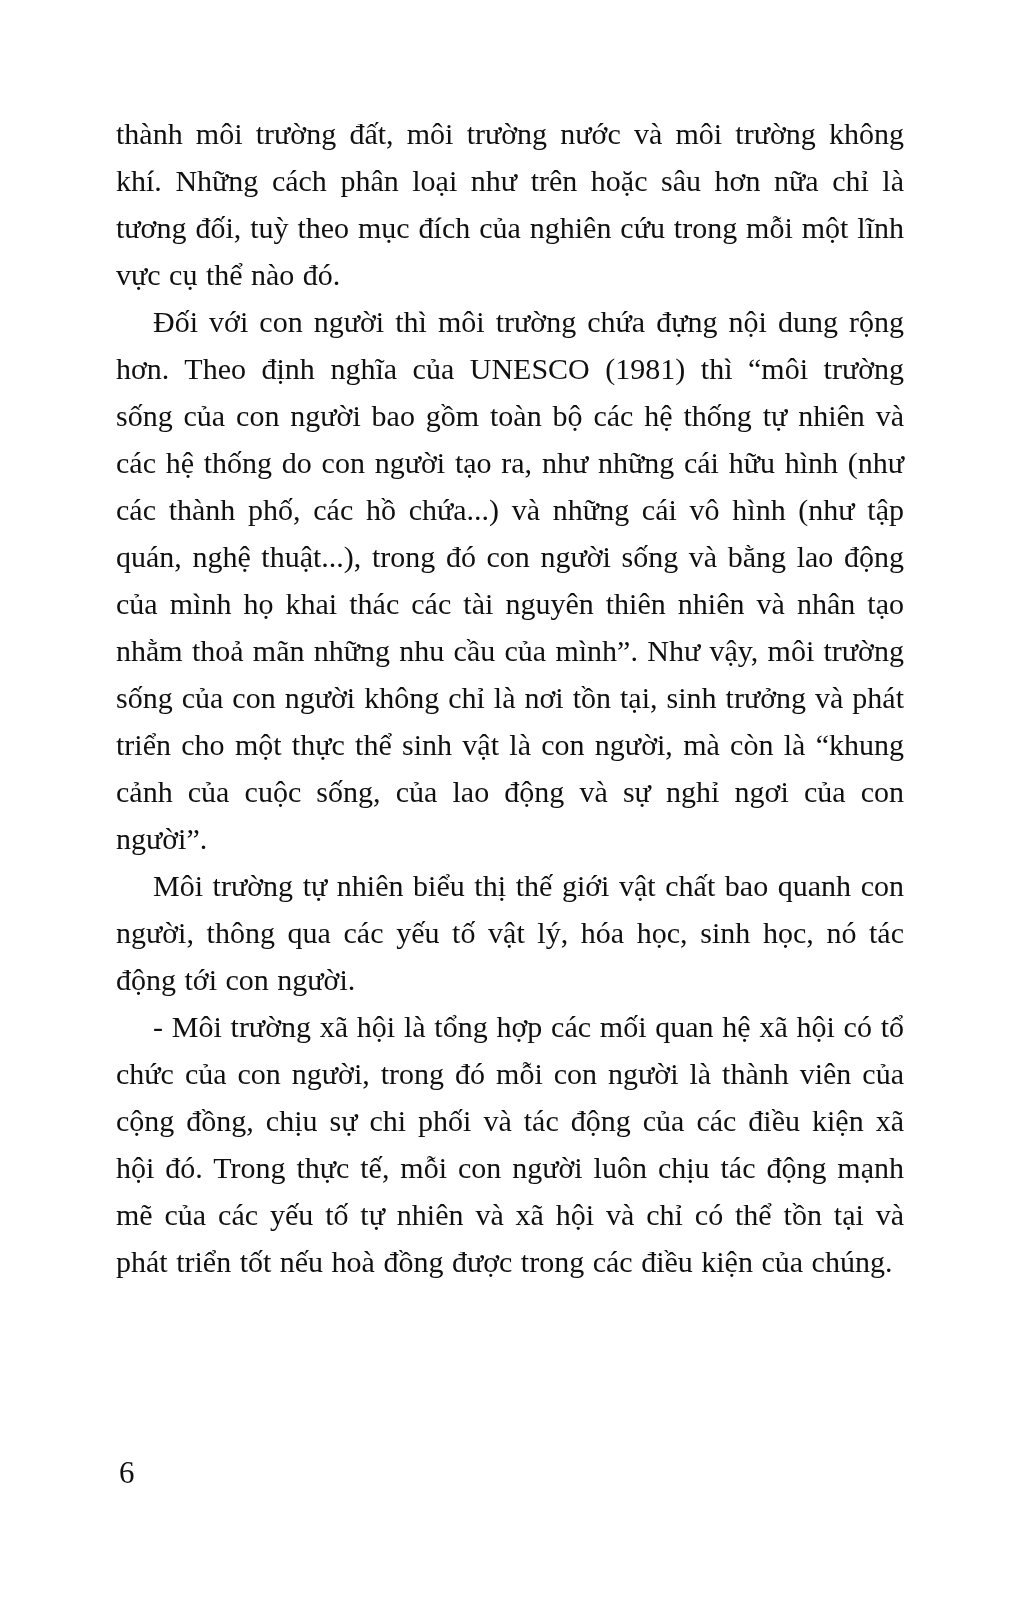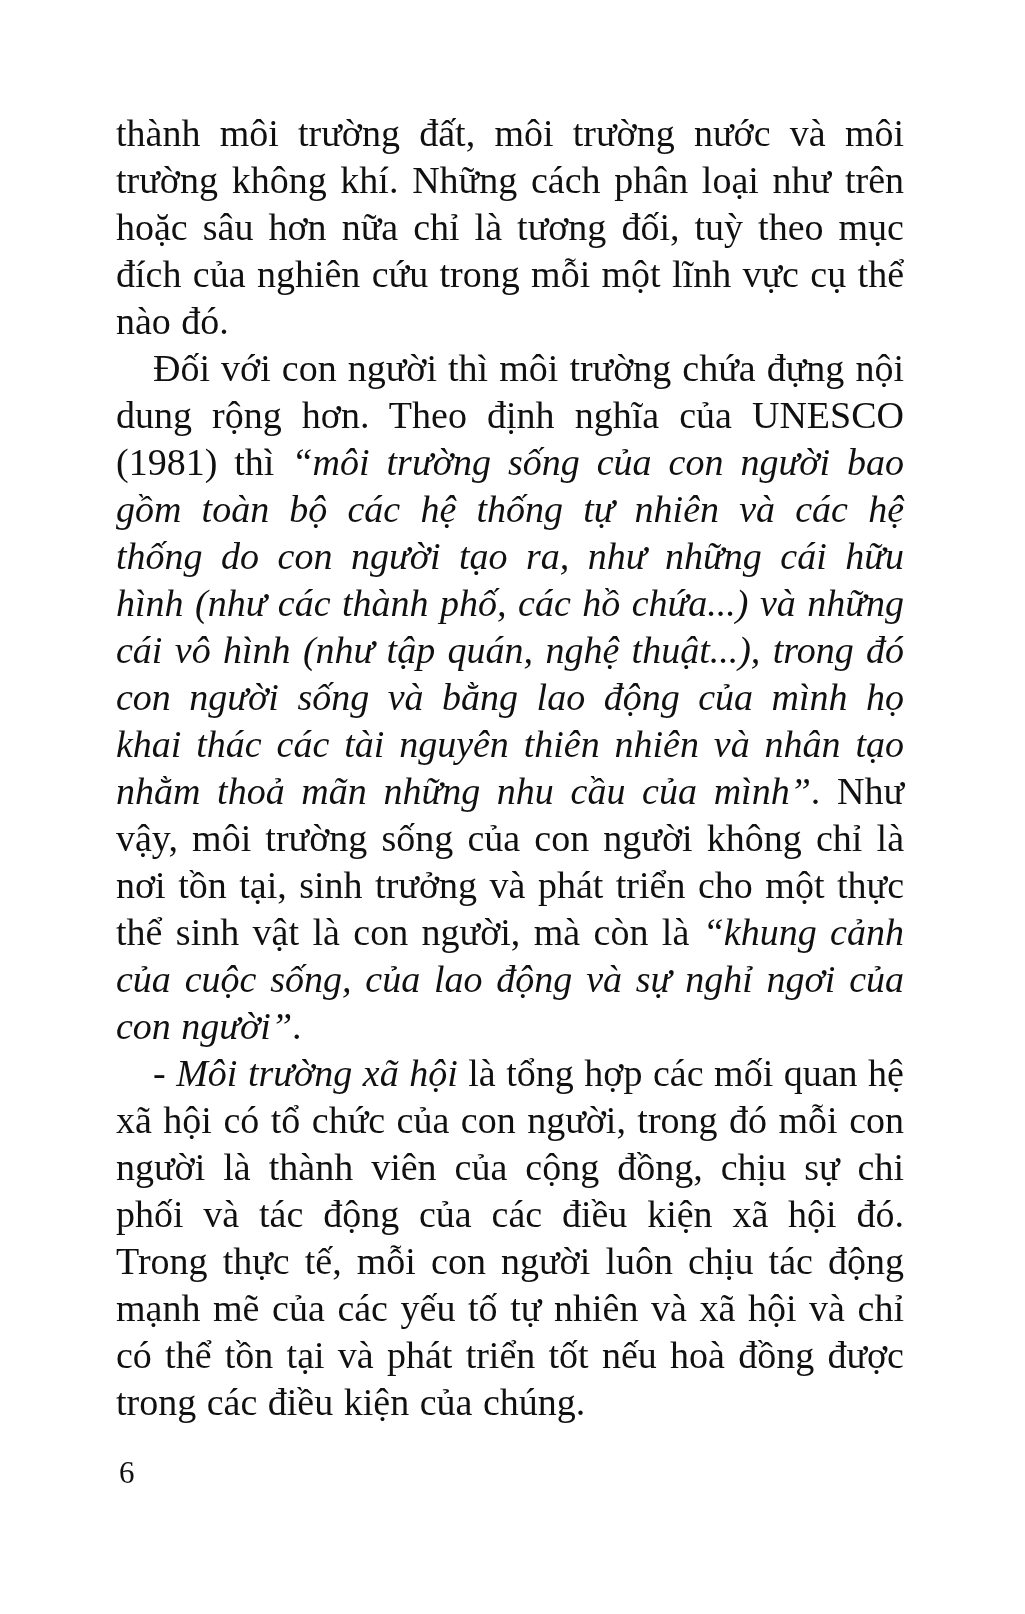--- a/index.html
+++ b/index.html
@@ -17,47 +17,48 @@
     background: #ffffff;
   }
   .text-block {
     position: absolute;
     left: 116px;
     top: 110px;
     width: 788px;
   }
   p.para {
     margin: 0;
-    font-size: 38px;
+    font-size: 30px;
     line-height: 47px;
     text-align: justify;
     text-indent: 37px;
     word-spacing: 1px;
   }
   p.para.continuation { text-indent: 0; }
-  .it { font-style: italic; }
+  .it { }
   .page-number {
     position: absolute;
     left: 119px;
     top: 1455px;
     font-size: 31px;
     line-height: 36px;
   }
 </style>
 </head>
 <body>
 
 <div class="page">
 
   <div class="text-block">
 
     <p class="para continuation"><span>thành môi trường đất, môi trường nước và môi trường không khí. Những cách phân loại như trên hoặc sâu hơn nữa chỉ là tương đối, tuỳ theo mục đích của nghiên cứu trong mỗi một lĩnh vực cụ thể nào đó.</span></p>
 
     <p class="para"><span>Đối với con người thì môi trường chứa đựng nội dung rộng hơn. Theo định nghĩa của UNESCO (1981) thì </span><span class="it">“môi trường sống của con người bao gồm toàn bộ các hệ thống tự nhiên và các hệ thống do con người tạo ra, như những cái hữu hình (như các thành phố, các hồ chứa...) và những cái vô hình (như tập quán, nghệ thuật...), trong đó con người sống và bằng lao động của mình họ khai thác các tài nguyên thiên nhiên và nhân tạo nhằm thoả mãn những nhu cầu của mình”</span><span>. Như vậy, môi trường sống của con người không chỉ là nơi tồn tại, sinh trưởng và phát triển cho một thực thể sinh vật là con người, mà còn là </span><span class="it">“khung cảnh của cuộc sống, của lao động và sự nghỉ ngơi của con người”</span><span>.</span></p>
 
+    <p class="para"><span class="it">Môi trường tự nhiên</span><span> biểu thị thế giới vật chất bao quanh con người, thông qua các yếu tố vật lý, hóa học, sinh học, nó tác động tới con người.</span></p>
 
     <p class="para"><span>- </span><span class="it">Môi trường xã hội</span><span> là tổng hợp các mối quan hệ xã hội có tổ chức của con người, trong đó mỗi con người là thành viên của cộng đồng, chịu sự chi phối và tác động của các điều kiện xã hội đó. Trong thực tế, mỗi con người luôn chịu tác động mạnh mẽ của các yếu tố tự nhiên và xã hội và chỉ có thể tồn tại và phát triển tốt nếu hoà đồng được trong các điều kiện của chúng.</span></p>
 
 
   </div>
 
   <div class="page-number">6</div>
 
 </div>
 

